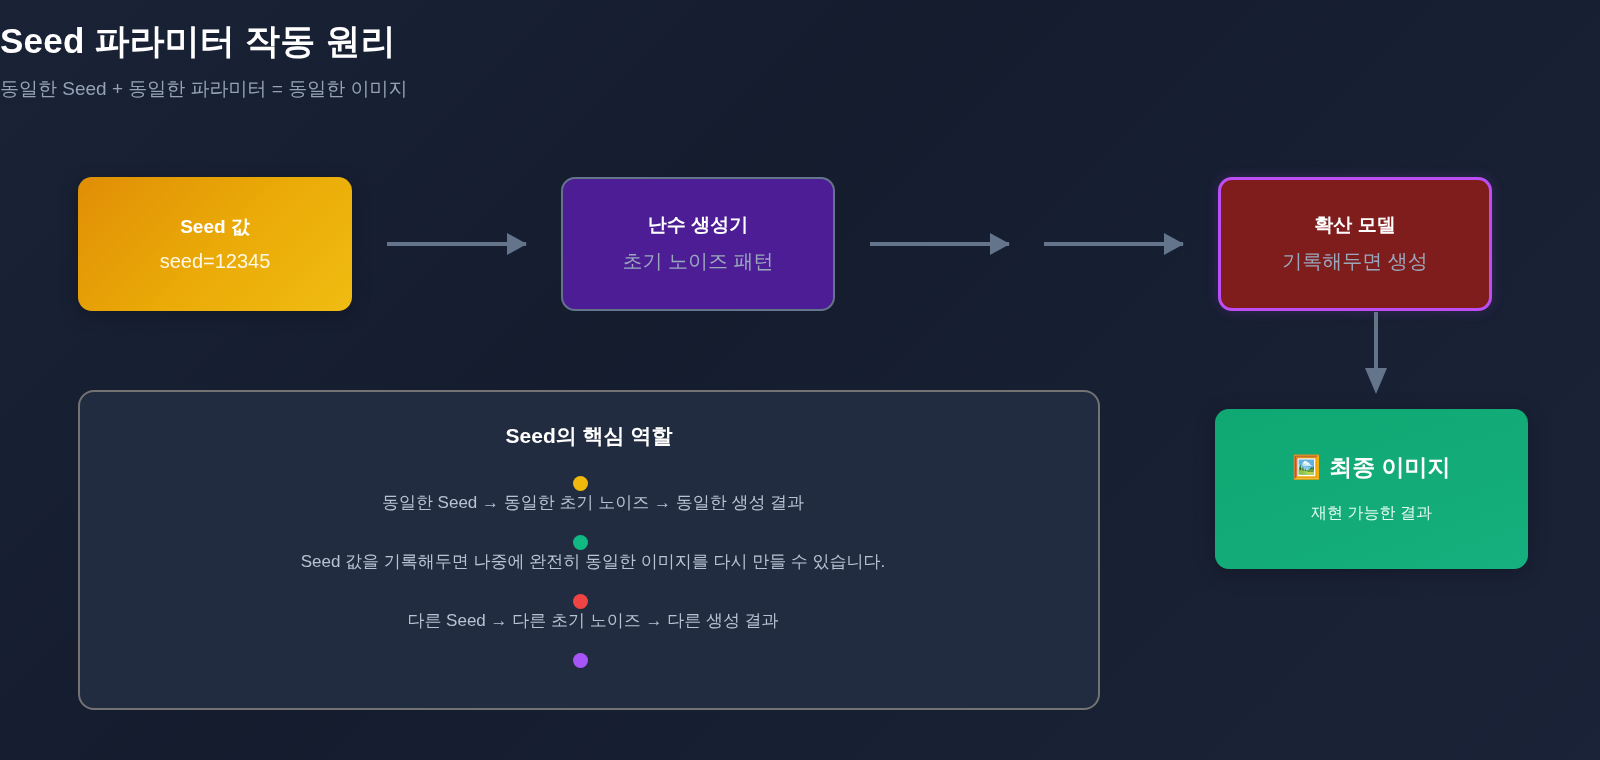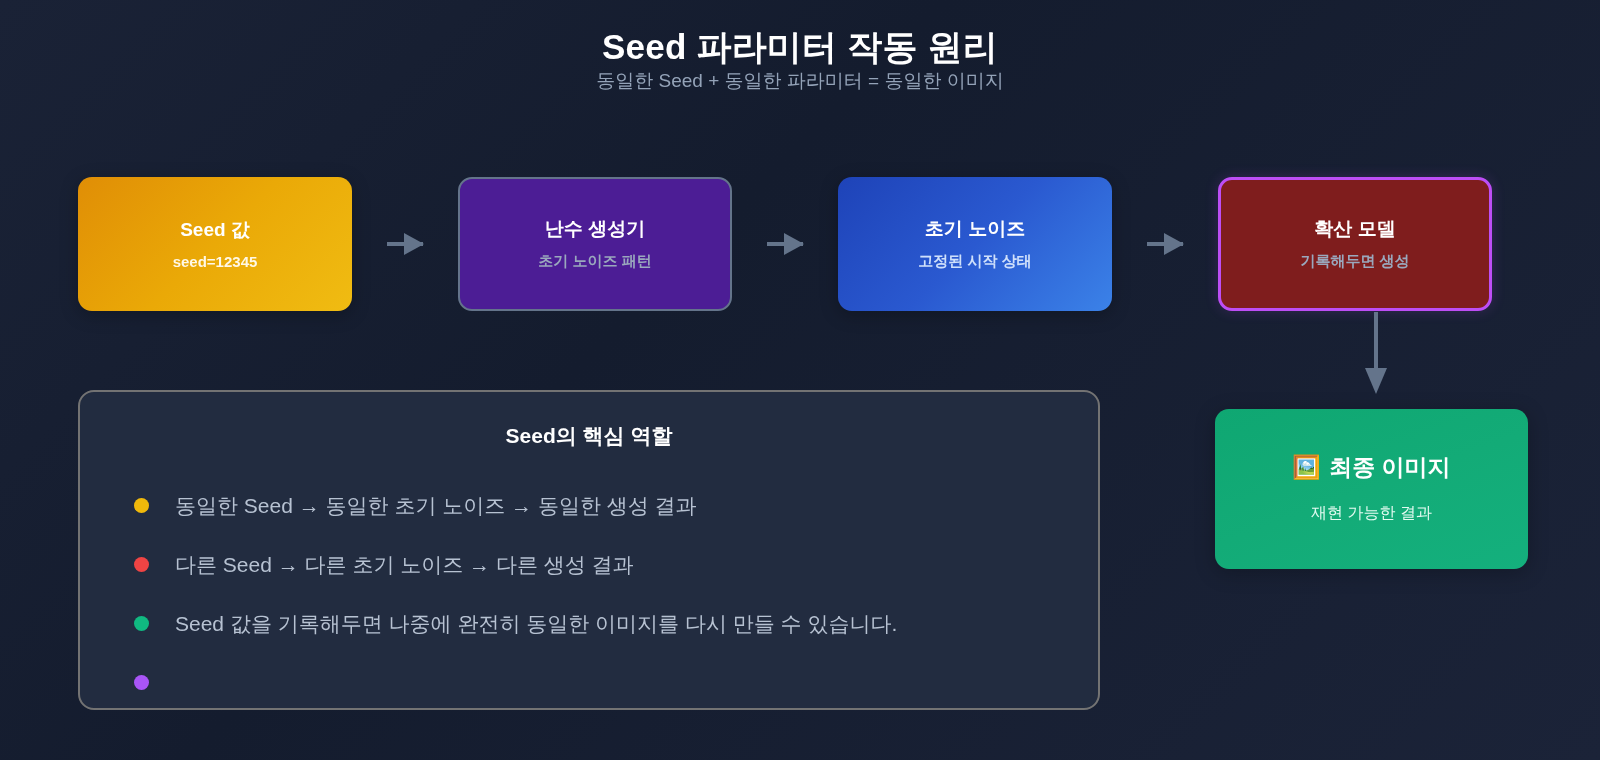--- a/index.html
+++ b/index.html
@@ -13,31 +13,32 @@
   body {
     background: linear-gradient(135deg, #1a2236 0%, #141c2e 40%, #1b2338 100%);
     font-family: "Liberation Sans", "DejaVu Sans", sans-serif;
     color: #e8edf5;
     position: relative;
   }
 
   
   .header {
     width: 100%;
-    padding-top: 26px;
-    text-align: center;
+    padding-top: 20px;
+    text-align: left;
   }
   .page-title {
     font-size: 35px;
     font-weight: bold;
     color: #ffffff;
     letter-spacing: 0.2px;
     line-height: 1.2;
   }
   .page-subtitle {
+    margin-top: 14px;
     font-size: 19px;
     color: #94a3b8;
     font-weight: normal;
   }
 
   
   .flow-row {
     position: absolute;
     top: 177px;
     left: 78px;
@@ -61,23 +62,23 @@
     position: relative;
   }
   .node .node-title {
     font-size: 19px;
     font-weight: bold;
     color: #ffffff;
     line-height: 1.25;
   }
   .node .node-sub {
     margin-top: 12px;
-    font-size: 15px;
+    font-size: 20px;
     color: #dbe3ef;
-    font-weight: bold;
+    font-weight: normal;
   }
 
   .node-seed {
     background: linear-gradient(135deg, #e08e06 0%, #eaa907 50%, #f0bc12 100%);
     box-shadow: 0 4px 18px rgba(0,0,0,0.25);
   }
   .node-seed .node-sub { color: #fff8e6; }
 
   .node-rng {
     background: #4c1d95;
@@ -202,22 +203,23 @@
     margin-bottom: 26px;
   }
   .roles-list {
     list-style: none;
     padding-left: 8px;
   }
   .role-item {
     display: flex;
     align-items: center;
     height: 59px;
-    font-size: 21px;
+    font-size: 17px;
     color: #b7c2d2;
+    flex-direction: column;
   }
   .role-dot {
     width: 15px;
     height: 15px;
     border-radius: 50%;
     flex: 0 0 auto;
     margin-right: 26px;
   }
   .role-text { line-height: 1.4; }
 </style>
@@ -244,24 +246,20 @@
   <div class="node node-rng">
     <div class="node-title">난수 생성기</div>
     <div class="node-sub">초기 노이즈 패턴</div>
   </div>
 
   <div class="arrow-h">
     <div class="shaft"></div>
     <div class="head"></div>
   </div>
 
-  <div class="node node-noise">
-    <div class="node-title">초기 노이즈</div>
-    <div class="node-sub">고정된 시작 상태</div>
-  </div>
 
   <div class="arrow-h">
     <div class="shaft"></div>
     <div class="head"></div>
   </div>
 
   <div class="node node-diffusion">
     <div class="node-title">확산 모델</div>
     <div class="node-sub">기록해두면 생성</div>
   </div>
@@ -284,27 +282,27 @@
 <div class="roles-card">
   <div class="roles-title">Seed의 핵심 역할</div>
   <ul class="roles-list">
 
     <li class="role-item">
       <span class="role-dot" style="background: rgb(240, 185, 11);"></span>
       <span class="role-text">동일한 Seed → 동일한 초기 노이즈 → 동일한 생성 결과</span>
     </li>
 
     <li class="role-item">
+      <span class="role-dot" style="background: rgb(16, 185, 129);"></span>
+      <span class="role-text">Seed 값을 기록해두면 나중에 완전히 동일한 이미지를 다시 만들 수 있습니다.</span>
+    </li>
+
+    <li class="role-item">
       <span class="role-dot" style="background: rgb(239, 68, 68);"></span>
       <span class="role-text">다른 Seed → 다른 초기 노이즈 → 다른 생성 결과</span>
     </li>
 
     <li class="role-item">
-      <span class="role-dot" style="background: rgb(16, 185, 129);"></span>
-      <span class="role-text">Seed 값을 기록해두면 나중에 완전히 동일한 이미지를 다시 만들 수 있습니다.</span>
-    </li>
-
-    <li class="role-item">
       <span class="role-dot" style="background: rgb(168, 85, 247);"></span>
     </li>
 
   </ul>
 </div>
 
 </body></html>

